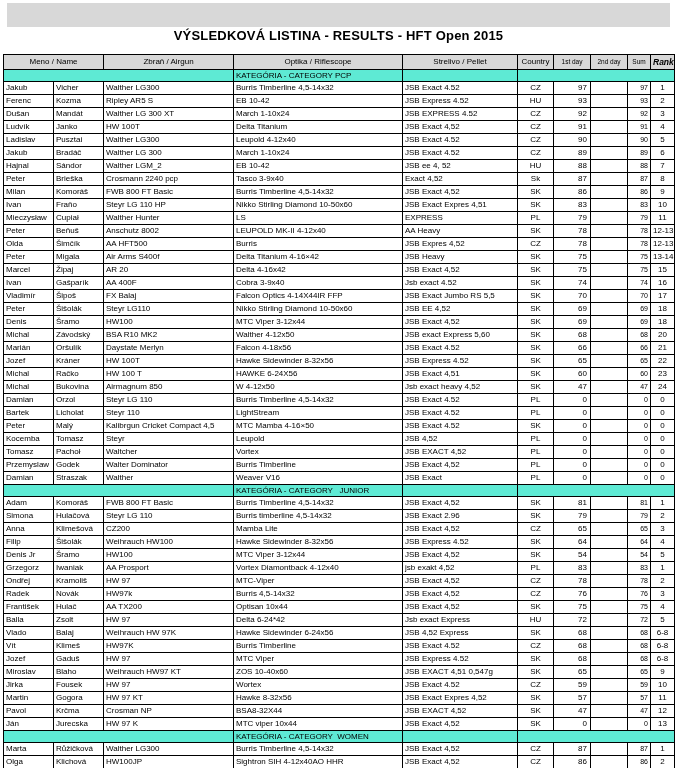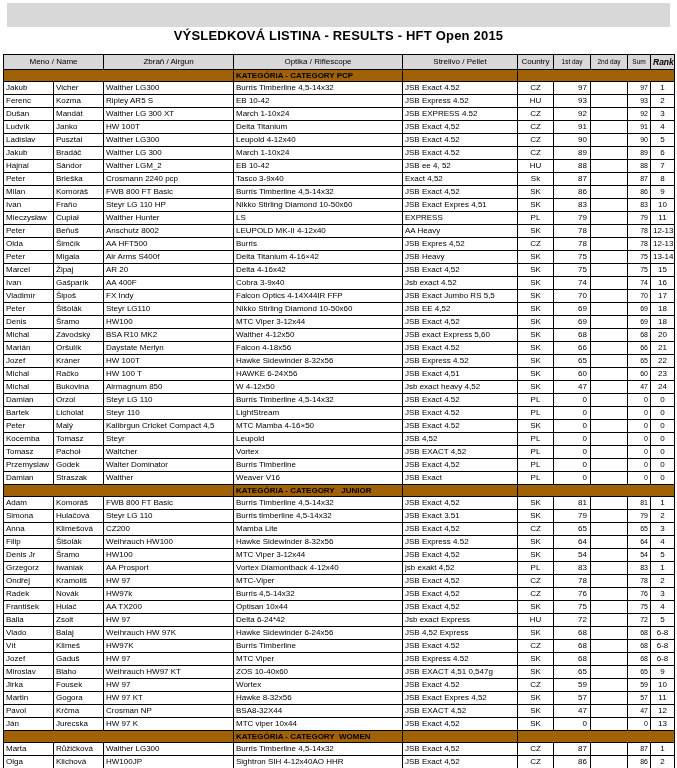--- a/index.html
+++ b/index.html
@@ -46,23 +46,22 @@
   thead th {
     background: #d8d8d8;
     height: 14px;
     font-weight: normal;
     text-align: center;
   }
   th.th-name { text-align: center; }
   th.th-small { font-size: 6.5px; }
   th.th-rank { font-weight: bold; font-style: italic; text-align: center; font-size: 8.5px; }
   tr.category-row td {
-    background: #a16207;
+    background: #5eead4;
     height: 11px;
-    font-weight: bold;
   }
   td.category-label { white-space: pre; }
   tbody tr.data-row td { height: 12px; background: #ffffff; }
   td.c-day1 { text-align: right; padding-right: 3px; }
   td.c-sum  { text-align: right; font-size: 7px; padding-right: 2px; }
   td.c-rank { text-align: center; }
   td.c-country { text-align: center; }
 </style>
 </head>
 <body>
@@ -292,21 +291,21 @@
         <td class="c-pellet">Jsb exact 4.52</td>
         <td class="c-country">SK</td>
         <td class="c-day1">74</td>
         <td class="c-day2"></td>
         <td class="c-sum">74</td>
         <td class="c-rank">16</td>
       </tr>
       <tr class="data-row">
         <td class="c-first">Vladimír</td>
         <td class="c-last">Šipoš</td>
-        <td class="c-airgun">FX Indy</td>
+        <td class="c-airgun">FX Balaj</td>
         <td class="c-scope">Falcon Optics 4-14X44IR FFP</td>
         <td class="c-pellet">JSB Exact Jumbo RS 5,5</td>
         <td class="c-country">SK</td>
         <td class="c-day1">70</td>
         <td class="c-day2"></td>
         <td class="c-sum">70</td>
         <td class="c-rank">17</td>
       </tr>
       <tr class="data-row">
         <td class="c-first">Peter</td>
@@ -492,21 +491,21 @@
         <td class="c-day1">81</td>
         <td class="c-day2"></td>
         <td class="c-sum">81</td>
         <td class="c-rank">1</td>
       </tr>
       <tr class="data-row">
         <td class="c-first">Simona</td>
         <td class="c-last">Hulačová</td>
         <td class="c-airgun">Steyr LG 110</td>
         <td class="c-scope">Burris timberline 4,5-14x32</td>
-        <td class="c-pellet">JSB Exact 3.51</td>
+        <td class="c-pellet">JSB Exact 2.96</td>
         <td class="c-country">SK</td>
         <td class="c-day1">79</td>
         <td class="c-day2"></td>
         <td class="c-sum">79</td>
         <td class="c-rank">2</td>
       </tr>
       <tr class="data-row">
         <td class="c-first">Anna</td>
         <td class="c-last">Klimešová</td>
         <td class="c-airgun">CZ200</td>

